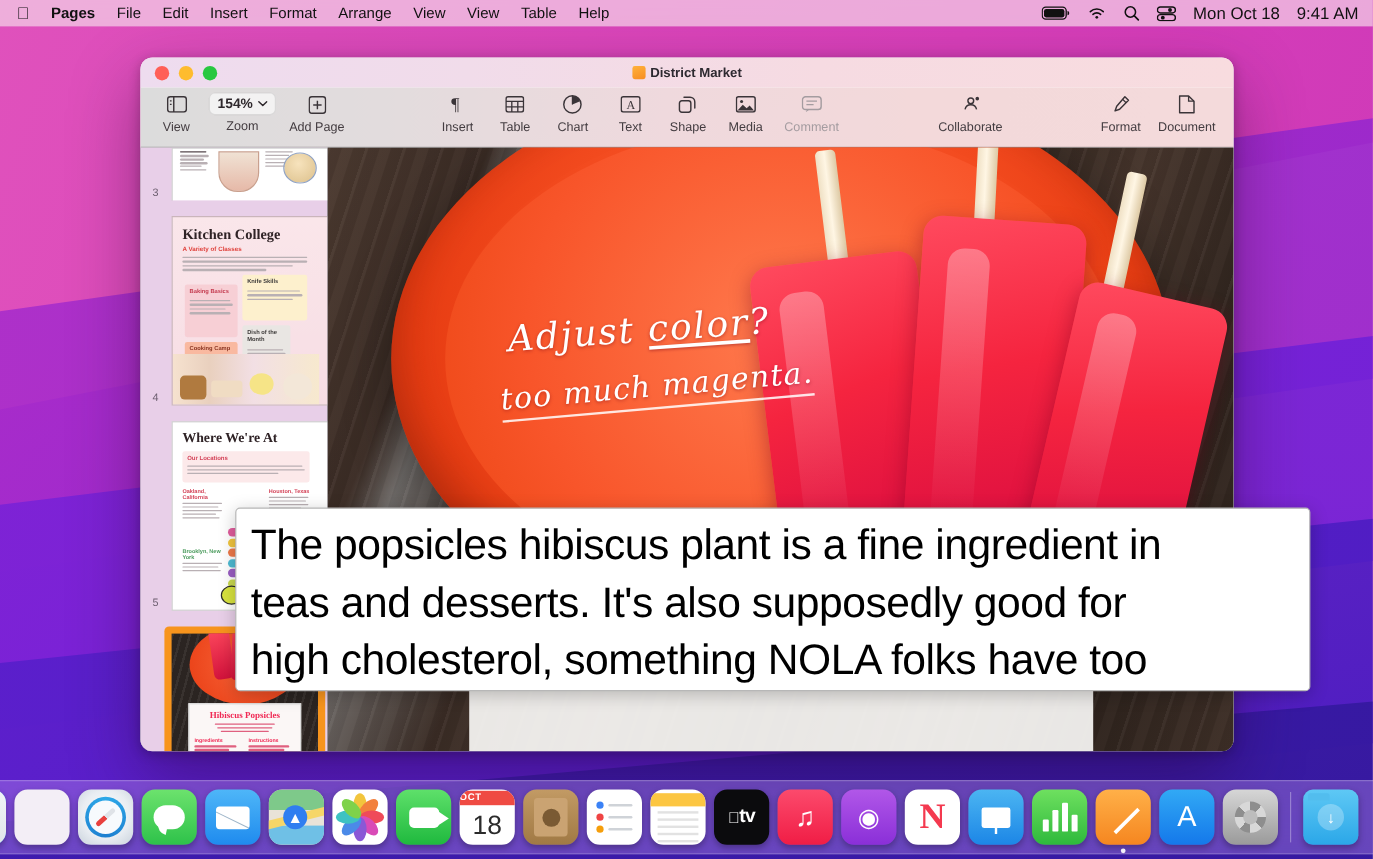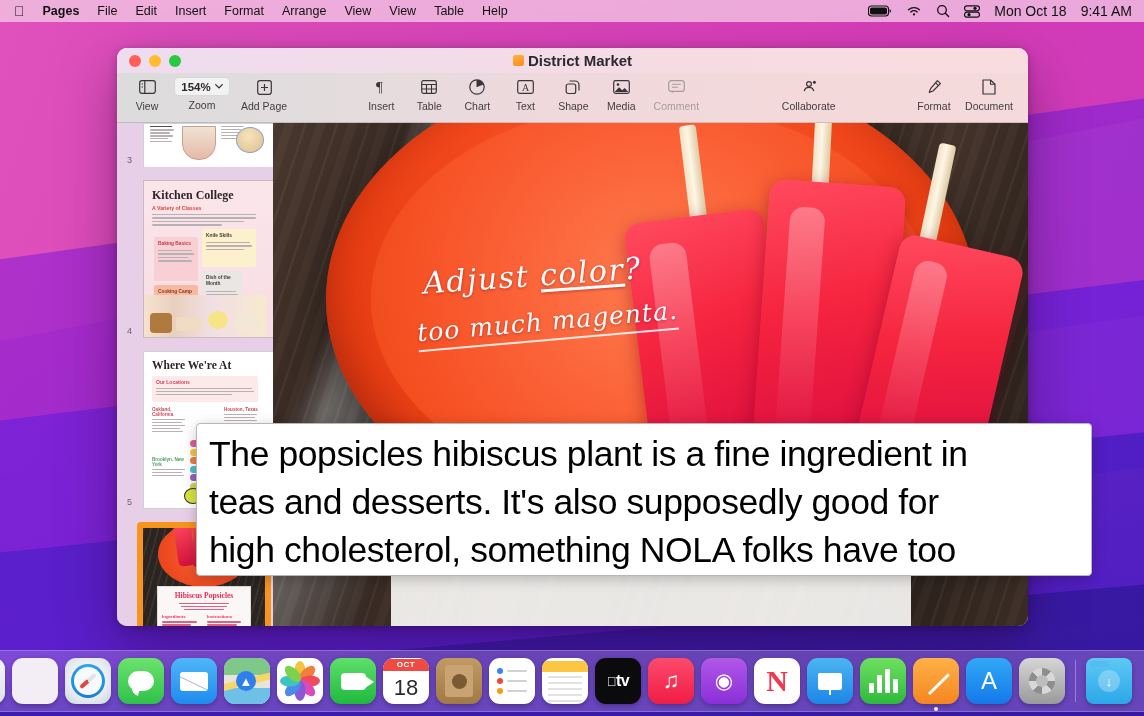--- a/index.html
+++ b/index.html
@@ -104,21 +104,21 @@
     display: flex; align-items: center;
   }
   .lights { display: flex; gap: 8px; padding-left: 12px; }
   .light { width: 12px; height: 12px; border-radius: 50%; }
   .l-red { background: #ff5f57; }
   .l-yellow { background: #febc2e; }
   .l-green { background: #28c840; }
   .doc-title {
     position: absolute; left: 0; right: 0; top: 0;
     height: 25px; display: flex; align-items: center; justify-content: center;
-    gap: 4px; font-size: 15px; font-weight: bold; color: #2d2930;
+    gap: 4px; font-size: 11px; font-weight: bold; color: #2d2930;
     pointer-events: none;
   }
   .doc-title .dot-ico {
     width: 11px; height: 11px; border-radius: 2px;
     background: linear-gradient(160deg,#ffb13a,#f78d22);
     display: inline-block;
   }
 
   #toolbar {
     height: 50px;
@@ -374,21 +374,21 @@
   .ic-maps .g1 { position:absolute; left:0; top:0; width:100%; height:38%; background:#7ec98a; }
   .ic-maps .g2 { position:absolute; left:0; bottom:0; width:100%; height:34%; background:#6fc0e6; }
   .ic-maps .road { position:absolute; left:-6px; top:44%; width:60px; height:7px; background:#f6d668; transform:rotate(-14deg); }
   .ic-maps .pin { position:absolute; left:12px; top:13px; width:20px; height:20px; border-radius:50%; background:#2f7ef0; color:#fff; font-size:13px; display:flex; align-items:center; justify-content:center; }
   .ic-photos { background:#fff; }
   .ic-photos .pet { position:absolute; left:50%; top:50%; width:11px; height:20px; border-radius:50%; transform-origin:50% 100%; }
   .ic-facetime { background: linear-gradient(180deg,#5ee06a,#1fb93e); }
   .ic-facetime .cam { width:25px; height:17px; background:#fff; border-radius:4px; position:relative; }
   .ic-facetime .cam::after { content:""; position:absolute; right:-8px; top:3px; border-left:9px solid #fff; border-top:6px solid transparent; border-bottom:6px solid transparent; }
   .ic-cal { background:#fff; flex-direction:column; }
-  .ic-cal .m { width:100%; background:#ef4b43; color:#fff; font-size:8px; font-weight:bold; text-align:center; letter-spacing:.5px; line-height:12px; }
+  .ic-cal .m { width:100%; background:#ef4b43; color:#fff; font-size:8px; font-weight:bold; text-align:left; letter-spacing:.5px; line-height:12px; }
   .ic-cal .d { color:#2b2b2b; font-size:22px; font-weight:400; line-height:33px; }
   .ic-contacts { background: linear-gradient(180deg,#c29a64,#a07944); }
   .ic-contacts .card { width:28px; height:32px; background:#caa372; border-radius:3px; display:flex; align-items:center; justify-content:center; }
   .ic-contacts .av { width:15px; height:15px; border-radius:50%; background:#7a5a33; }
   .ic-reminders { background:#fff; flex-direction:column; gap:4px; padding:11px 8px; align-items:flex-start; }
   .ic-reminders .row { display:flex; align-items:center; gap:4px; width:100%; }
   .ic-reminders .row i { width:6px; height:6px; border-radius:50%; display:block; }
   .ic-reminders .row b { flex:1; height:2px; background:#cfd3d8; border-radius:1px; display:block; }
   .ic-notes { background:#fff; flex-direction:column; align-items:stretch; }
   .ic-notes .top { height:11px; background:#fcc642; }

